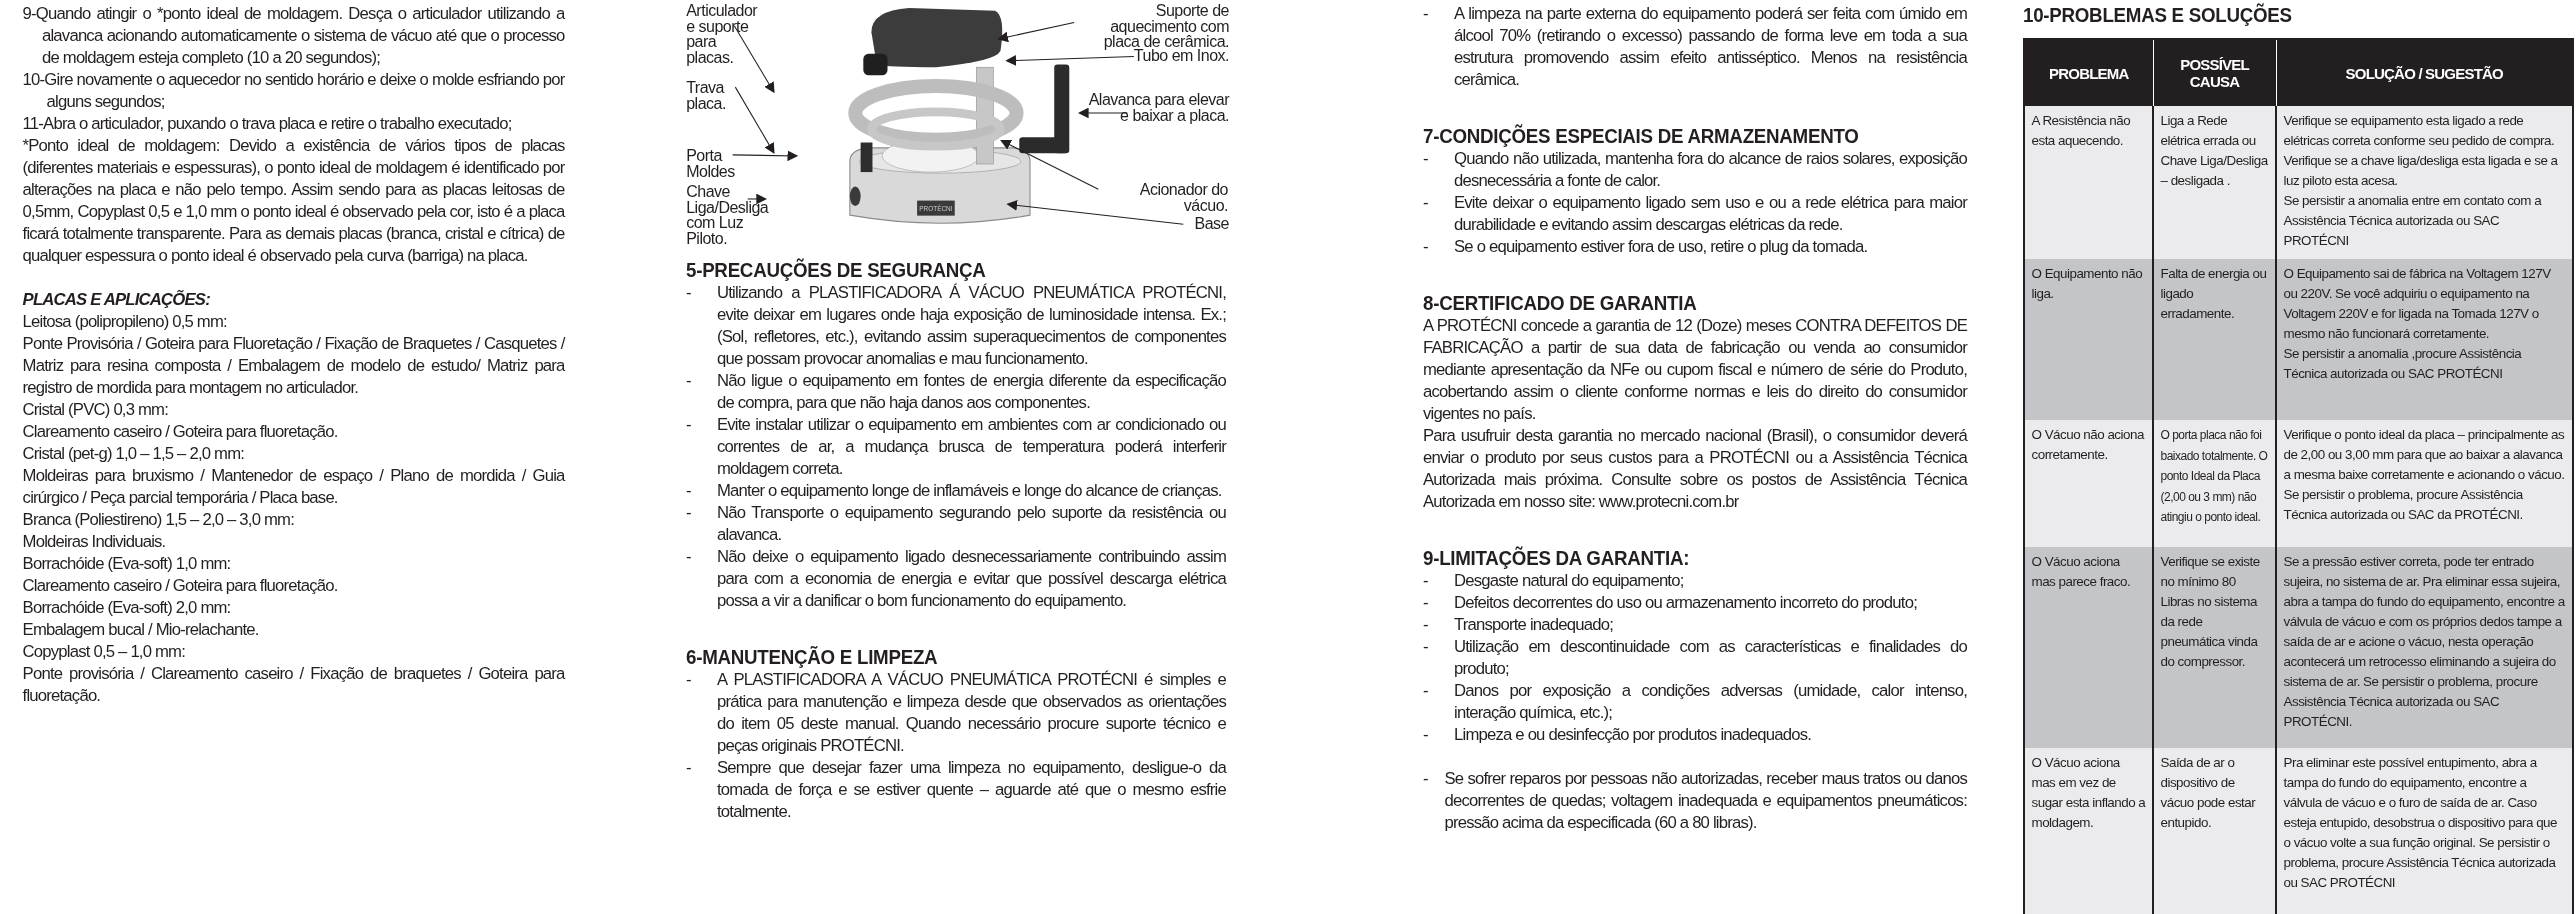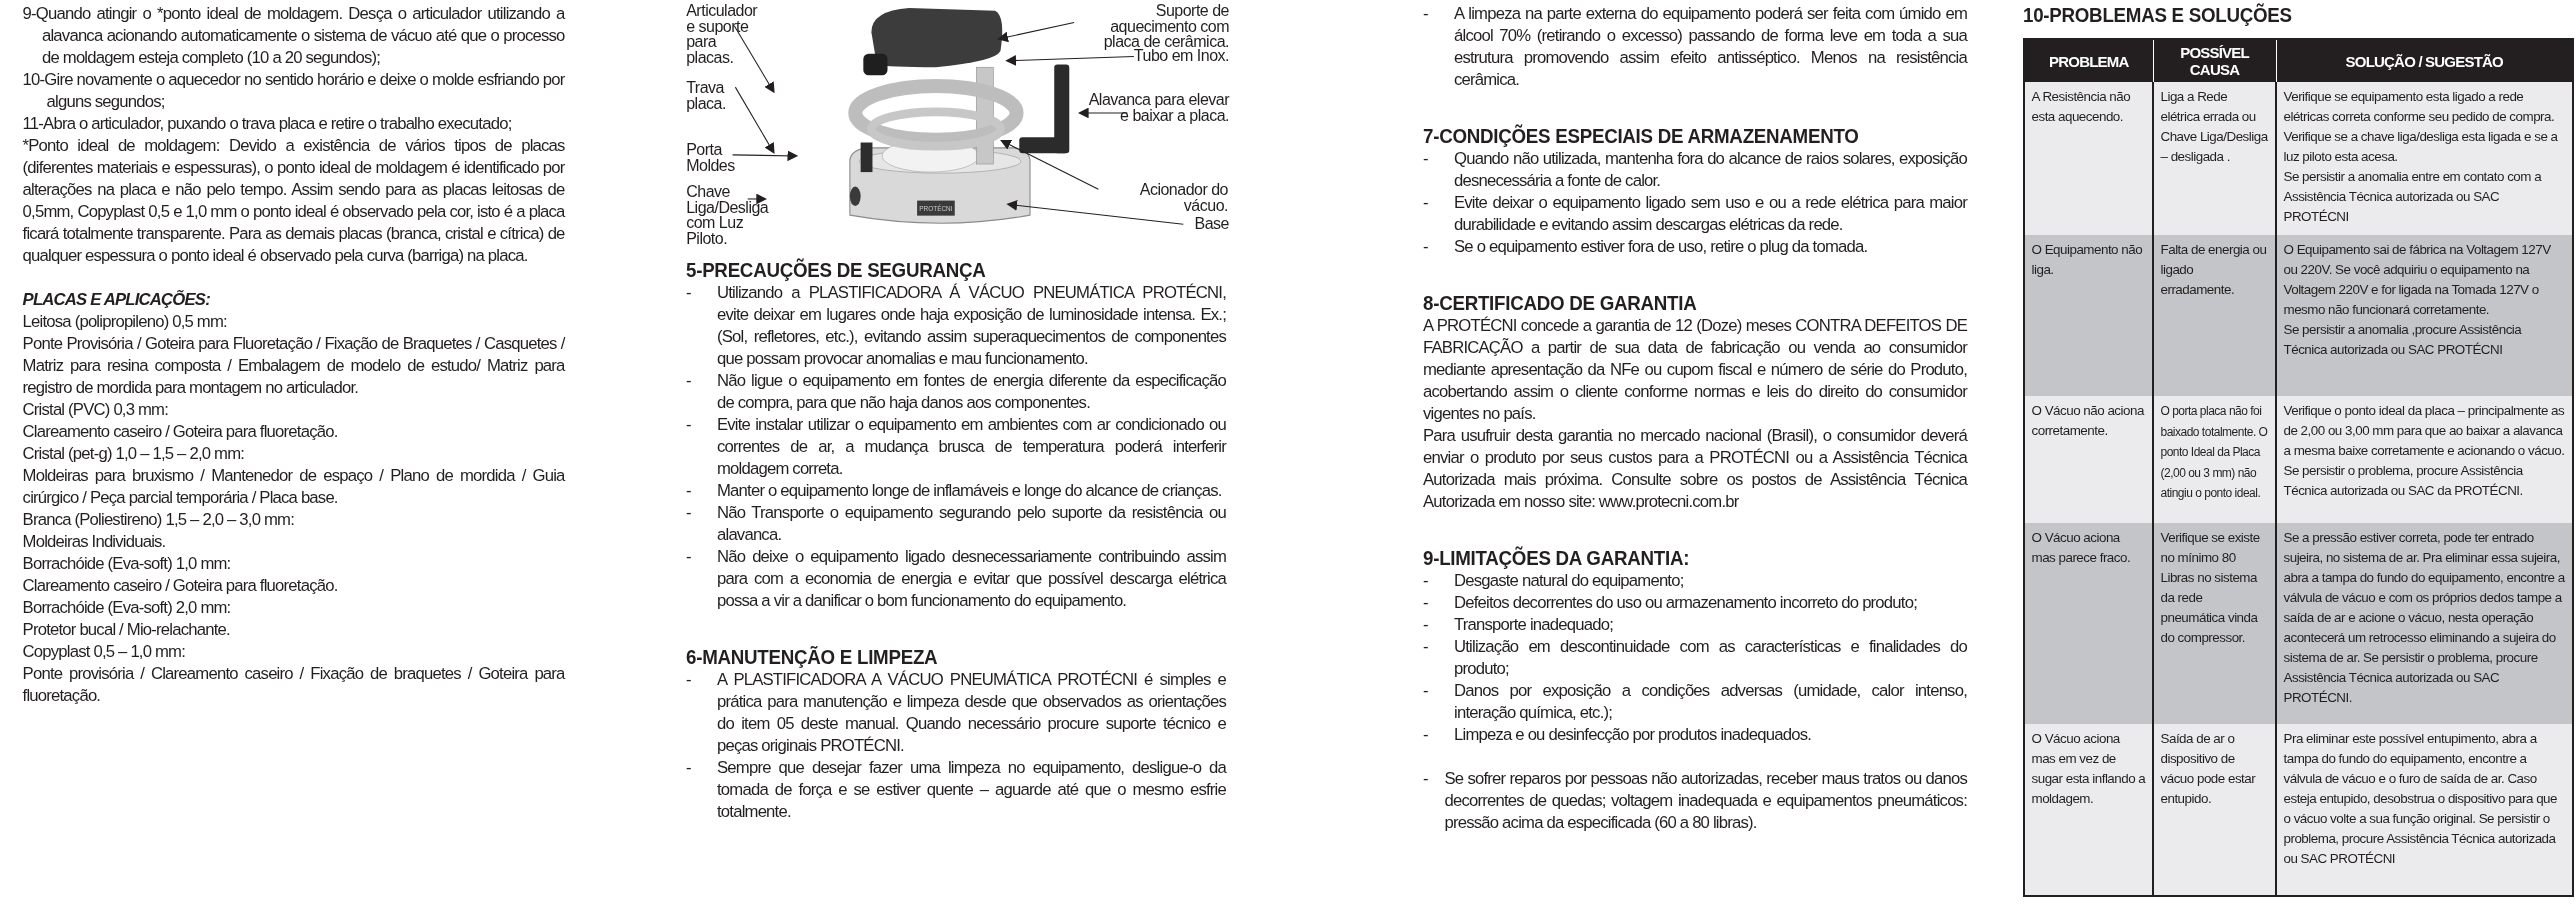--- a/index.html
+++ b/index.html
@@ -17,21 +17,21 @@
   p { margin:0; }
   .italic { font-style:italic;font-weight:bold; }
   
   .diagram { position:absolute; left:683px; top:0; width:565px; height:242px; }
   .lbl { position:absolute; font-size:16px; line-height:15.6px; letter-spacing:-0.5px; }
   .lbl.r { text-align:right; }
   
   .tbl-wrap { position:absolute; left:2023px; top:38px; width:548px; }
   table { border-collapse:collapse; width:548px; table-layout:fixed; border:2.2px solid #231f20; }
   th { background:#231f20; color:#fff; font-family:"Liberation Sans", sans-serif; font-weight:bold;
-       font-size:15px; letter-spacing:-0.8px; height:30px; padding:4px; border-right:1.6px solid #fff; }
+       font-size:15px; letter-spacing:-0.8px; height:30px; padding:16px; border-right:1.6px solid #fff; }
   th:last-child { border-right:none; }
   td { vertical-align:top; font-size:13.4px; line-height:20px; letter-spacing:-0.5px;
        padding:5.4px 6.5px 7.5px 6.5px; border-right:2.2px solid #231f20; }
   td:last-child { border-right:none; }
   tr.light td { background:#ebebed; }
   tr.dark td { background:#c4c5c8; }
   td.small { font-size:12px; line-height:20.4px; letter-spacing:-0.5px; }
 </style>
 </head>
 <body>
@@ -47,21 +47,21 @@
   <p>Ponte Provisória / Goteira para Fluoretação / Fixação de Braquetes / Casquetes / Matriz para resina composta / Embalagem de modelo de estudo/ Matriz para registro de mordida para montagem no articulador.</p>
   <p>Cristal (PVC) 0,3 mm:</p>
   <p>Clareamento caseiro / Goteira para fluoretação.</p>
   <p>Cristal (pet-g) 1,0 – 1,5 – 2,0 mm:</p>
   <p>Moldeiras para bruxismo / Mantenedor de espaço / Plano de mordida / Guia cirúrgico / Peça parcial temporária / Placa base.</p>
   <p>Branca (Poliestireno) 1,5 – 2,0 – 3,0 mm:</p>
   <p>Moldeiras Individuais.</p>
   <p>Borrachóide (Eva-soft) 1,0 mm:</p>
   <p>Clareamento caseiro / Goteira para fluoretação.</p>
   <p>Borrachóide (Eva-soft) 2,0 mm:</p>
-  <p>Protetor bucal / Mio-relachante.</p>
+  <p>Embalagem bucal / Mio-relachante.</p>
   <p>Copyplast 0,5 – 1,0 mm:</p>
   <p>Ponte provisória / Clareamento caseiro / Fixação de braquetes / Goteira para fluoretação.</p>
 </div>
 
 <div class="diagram">
   <svg width="565" height="242" viewBox="0 0 1050 450" style="position:absolute;left:0;top:0">
     <defs>
       <marker id="ah" markerWidth="10" markerHeight="10" refX="8" refY="5" orient="auto">
         <path d="M0,0 L10,5 L0,10 Z" fill="#231f20"></path>
       </marker>
@@ -93,21 +93,21 @@
     <line x1="92" y1="288" x2="210" y2="290" stroke="#231f20" stroke-width="2" marker-end="url(#ah)"></line>
     <line x1="120" y1="370" x2="152" y2="370" stroke="#231f20" stroke-width="2" marker-end="url(#ah)"></line>
     <line x1="727" y1="42" x2="588" y2="72" stroke="#231f20" stroke-width="2" marker-end="url(#ah)"></line>
     <line x1="838" y1="105" x2="603" y2="113" stroke="#231f20" stroke-width="2" marker-end="url(#ah)"></line>
     <line x1="826" y1="210" x2="738" y2="210" stroke="#231f20" stroke-width="2" marker-end="url(#ah)"></line>
     <line x1="772" y1="352" x2="593" y2="262" stroke="#231f20" stroke-width="2" marker-end="url(#ah)"></line>
     <line x1="930" y1="417" x2="605" y2="380" stroke="#231f20" stroke-width="2" marker-end="url(#ah)"></line>
   </svg>
   <div class="lbl" style="left:3.2px;top:3.2px;width:67px;">Articulador e suporte para placas.</div>
   <div class="lbl" style="left:3.2px;top:80px;width:67px;">Trava placa.</div>
-  <div class="lbl" style="left:3.2px;top:142px;width:75px;">Porta Moldes</div>
+  <div class="lbl" style="left:3.2px;top:148px;width:75px;">Porta Moldes</div>
   <div class="lbl" style="left:3.2px;top:184px;width:65px;">Chave Liga/Desliga com Luz Piloto.</div>
   <div class="lbl r" style="left:395px;top:3.2px;width:151px;">Suporte de aquecimento com placa de cerâmica.</div>
   <div class="lbl r" style="left:449px;top:48px;width:97px;">Tubo em Inox.</div>
   <div class="lbl r" style="left:401px;top:92px;width:145px;">Alavanca para elevar e baixar a placa.</div>
   <div class="lbl r" style="left:411px;top:182px;width:134px;">Acionador do vácuo.</div>
   <div class="lbl r" style="left:492px;top:216px;width:54px;">Base</div>
 </div>
 
 <div class="col txt justify" style="left:686px; width:540px; top:258px;">
   <h2 class="h">5-PRECAUÇÕES DE SEGURANÇA</h2>

